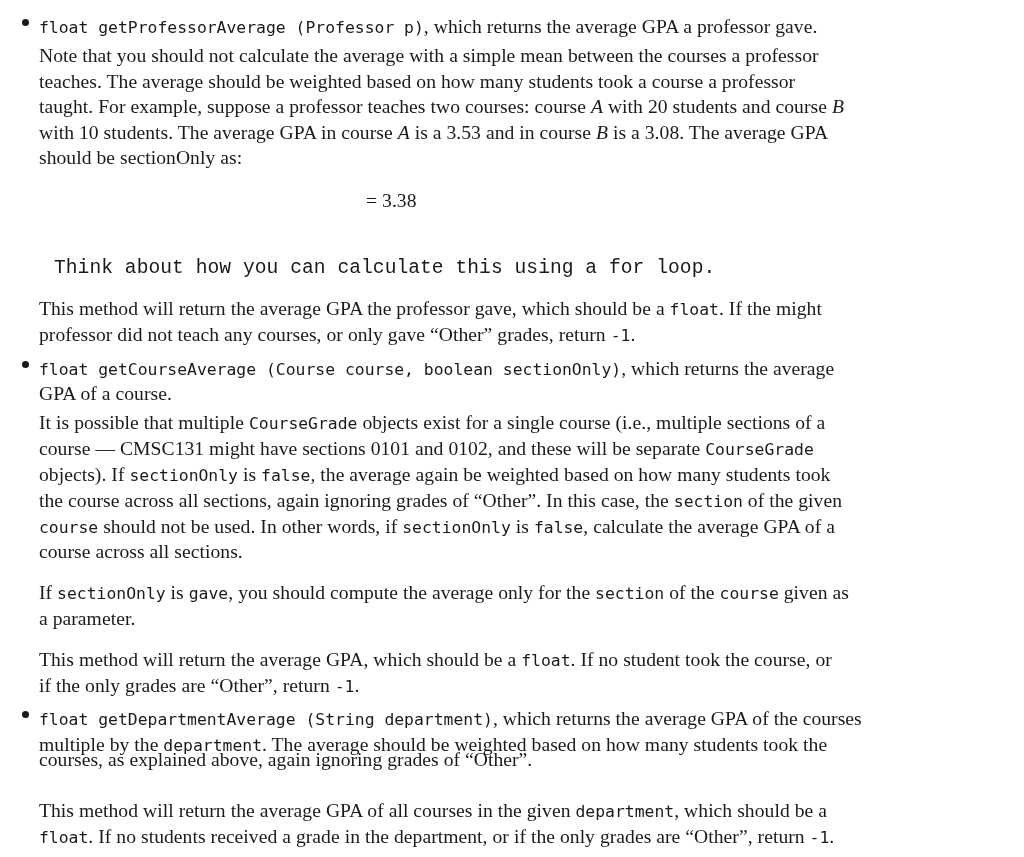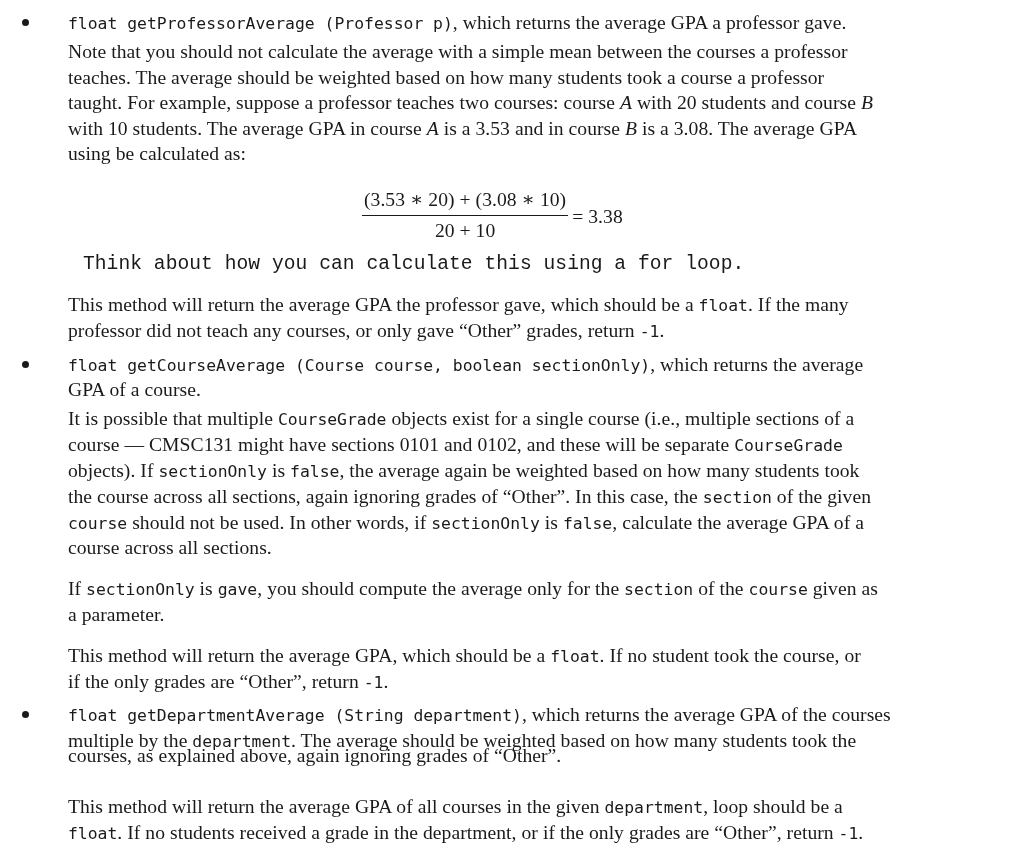--- a/index.html
+++ b/index.html
@@ -27,23 +27,22 @@
       letter-spacing: 0.05px;
     }
     code, .mono {
       font-family: "DejaVu Sans Mono", "Liberation Mono", monospace;
       font-size: 16.4px;
       letter-spacing: 0;
     }
     .line {
       position: absolute;
       white-space: nowrap;
-      line-height: 26px;
+      line-height: 34px;
       height: 26px;
-      margin-left: 29px;
     }
     .bullet {
       position: absolute;
       width: 7px;
       height: 7px;
       border-radius: 50%;
       background: #1a1a1a;
     }
     .it { font-style: italic; }
     .formula {
@@ -91,37 +90,33 @@
     <div class="line" style="left:39px; top:65px;">
       <span>teaches. The average should be weighted based on how many students took a course a professor</span>
     </div>
     <div class="line" style="left:39px; top:90px;text-align:center;">
       <span>taught. For example, suppose a professor teaches two courses: course </span><span class="it">A</span><span> with 20 students and course </span><span class="it">B</span>
     </div>
     <div class="line" style="left:39px; top:116px;">
       <span>with 10 students. The average GPA in course </span><span class="it">A</span><span> is a 3.53 and in course </span><span class="it">B</span><span> is a 3.08. The average GPA</span>
     </div>
     <div class="line" style="left:39px; top:141px;">
-      <span>using be calculated as:</span>
+      <span>should be sectionOnly as:</span>
     </div>
 
     <div class="formula">
-      <span class="frac">
-        <span class="num">(3.53 ∗ 20) + (3.08 ∗ 10)</span>
-        <span class="den">20 + 10</span>
-      </span>
       <span class="eq">= 3.38</span>
     </div>
 
     <div class="line" style="left:54px; top:251px;font-family:Liberation Mono, monospace;">
       <span>Think about how you can calculate this using a for loop.</span>
     </div>
 
     <div class="line" style="left:39px; top:292px;">
-      <span>This method will return the average GPA the professor gave, which should be a </span><code>float</code><span>. If the many</span>
+      <span>This method will return the average GPA the professor gave, which should be a </span><code>float</code><span>. If the might</span>
     </div>
     <div class="line" style="left:39px; top:318px;">
       <span>professor did not teach any courses, or only gave “Other” grades, return </span><code>-1</code><span>.</span>
     </div>
   </div>
 
   <div>
     <span class="bullet" style="left:22px; top:361px;"></span>
     <div class="line" style="left:39px; top:352px;">
       <code>float getCourseAverage (Course course, boolean sectionOnly)</code><span>, which returns the average</span>
@@ -170,20 +165,20 @@
       <code>float getDepartmentAverage (String department)</code><span>, which returns the average GPA of the courses</span>
     </div>
     <div class="line" style="left:39px; top:728px;">
       <span>multiple by the </span><code>department</code><span>. The average should be weighted based on how many students took the</span>
     </div>
     <div class="line" style="left:39px; top:743px;">
       <span>courses, as explained above, again ignoring grades of “Other”.</span>
     </div>
 
     <div class="line" style="left:39px; top:794px;">
-      <span>This method will return the average GPA of all courses in the given </span><code>department</code><span>, loop should be a</span>
+      <span>This method will return the average GPA of all courses in the given </span><code>department</code><span>, which should be a</span>
     </div>
     <div class="line" style="left:39px; top:820px;">
       <code>float</code><span>. If no students received a grade in the department, or if the only grades are “Other”, return </span><code>-1</code><span>.</span>
     </div>
   </div>
 
 </div>
 
 </body></html>

